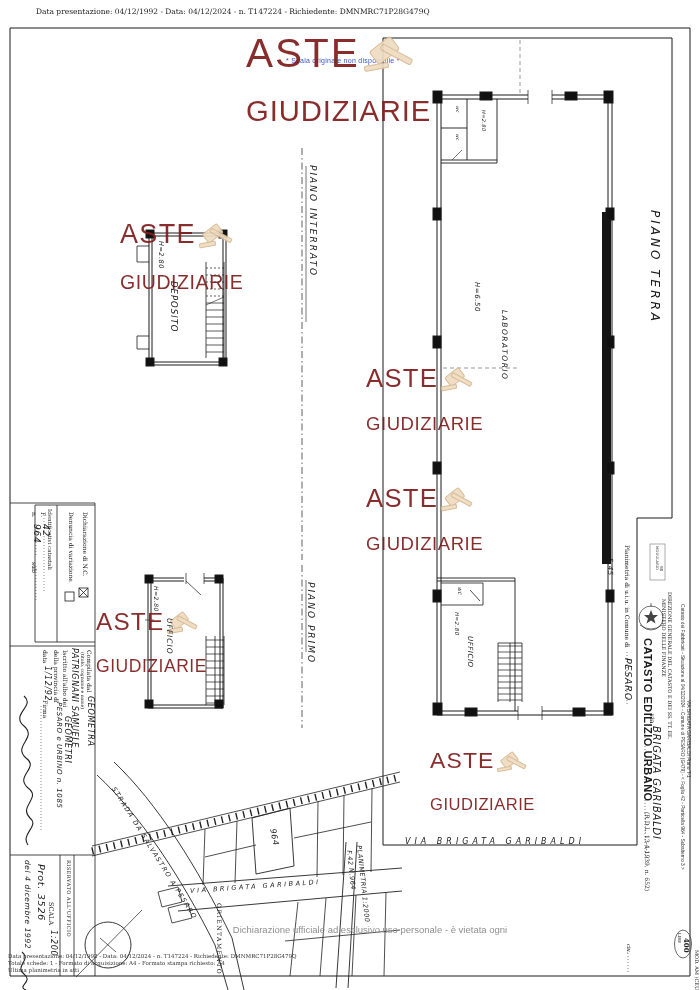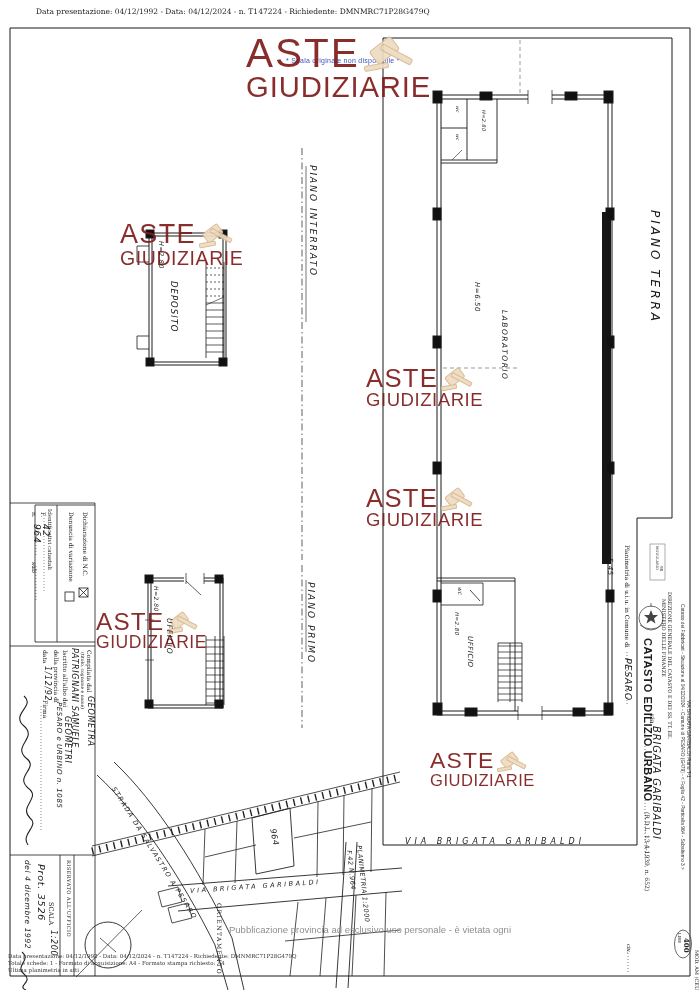--- a/index.html
+++ b/index.html
@@ -7,21 +7,21 @@
         font-family:"Liberation Sans",sans-serif;}
   .lab{position:absolute;white-space:nowrap;transform-origin:0 0;color:#1d1d1d;line-height:1;}
   .v{transform:rotate(90deg);}
   .pf{font-family:"DejaVu Serif",serif;color:#222;}
   .hw{font-style:italic;font-family:"DejaVu Sans",sans-serif;color:#1a1a1a;letter-spacing:.08em;}
   svg.linework{position:absolute;left:0;top:0;}
   
   .wm{position:absolute;color:#7f1d1d;opacity:.93;font-family:"Liberation Sans",sans-serif;}
   .wm .row{display:flex;align-items:center;}
   .wm .l1{font-size:2.7em;letter-spacing:.05em;line-height:.95;}
-  .wm .l2{display:block;font-size:1.95em;letter-spacing:.03em;line-height:1.05;}
+  .wm .l2{display:block;font-size:1.95em;letter-spacing:.03em;line-height:1.05;margin-top:24px;}
   .gavel{position:relative;width:3.4em;height:2.3em;margin-left:.15em;flex:0 0 auto;}
   .gavel i{position:absolute;background:#eedcc2;border:1px solid #d9b890;display:block;}
   .gavel i.head{left:.95em;top:.05em;width:1em;height:1.65em;border-radius:.2em;transform:rotate(52deg);}
   .gavel i.handle{left:1.15em;top:1em;width:2.2em;height:.3em;border-radius:.15em;transform:rotate(28deg);}
   .gavel i.base{left:.15em;top:1.85em;width:1.5em;height:.28em;border-radius:.14em;transform:rotate(-10deg);}
   .www{position:absolute;left:86px;top:846px;font-weight:bold;font-size:42px;letter-spacing:2px;
        color:rgba(150,150,150,.18);-webkit-text-stroke:1.6px rgba(128,128,128,.5);
        font-family:"Liberation Sans",sans-serif;}
   .pub{position:absolute;left:150px;top:923px;width:440px;text-align:center;color:#8f8f8f;
        font-size:9.5px;line-height:14px;font-family:"Liberation Sans",sans-serif;}
@@ -267,21 +267,21 @@
   <div class="lab v" style="left:690px;top:700px;font-size:4.8px;color:#333;">VIA BRIGATA GARIBALDI Piano T-1</div>
 
   <div class="lab hw" style="left:116px;top:786px;font-size:6.5px;letter-spacing:1.5px;transform:rotate(58deg);">STRADA DA SALVASTRO A PESARO</div>
   <div class="lab hw" style="left:190px;top:888px;font-size:6.5px;letter-spacing:2.5px;transform:rotate(-4deg);">VIA BRIGATA GARIBALDI</div>
   <div class="lab hw" style="left:276px;top:828px;font-size:8px;transform:rotate(78deg);">964</div>
   <div class="lab hw" style="left:362px;top:845px;font-size:6.5px;transform:rotate(84deg);">PLANIMETRIA 1:2000</div>
   <div class="lab hw" style="left:352px;top:850px;font-size:6.5px;transform:rotate(84deg);">F.42 N.964</div>
   <div class="lab v pf" style="left:222px;top:903px;font-size:6px;letter-spacing:1.5px;">ORIENTAMENTO</div>
 
   <div class="pub">
-    <div>Pubblicazione provincia ad esclusivo uso personale - è vietata ogni</div>
+    <div>Dichiarazione ufficiale ad esclusivo uso personale - è vietata ogni</div>
   </div>
   <div class="meta">
     <div>Data presentazione: 04/12/1992 - Data: 04/12/2024 - n. T147224 - Richiedente: DMNMRC71P28G479Q</div>
     <div>Totale schede: 1 - Formato di acquisizione: A4 - Formato stampa richiesto: A4</div>
     <div>Ultima planimetria in atti</div>
   </div>
 
 </div>
 
 </body></html>

